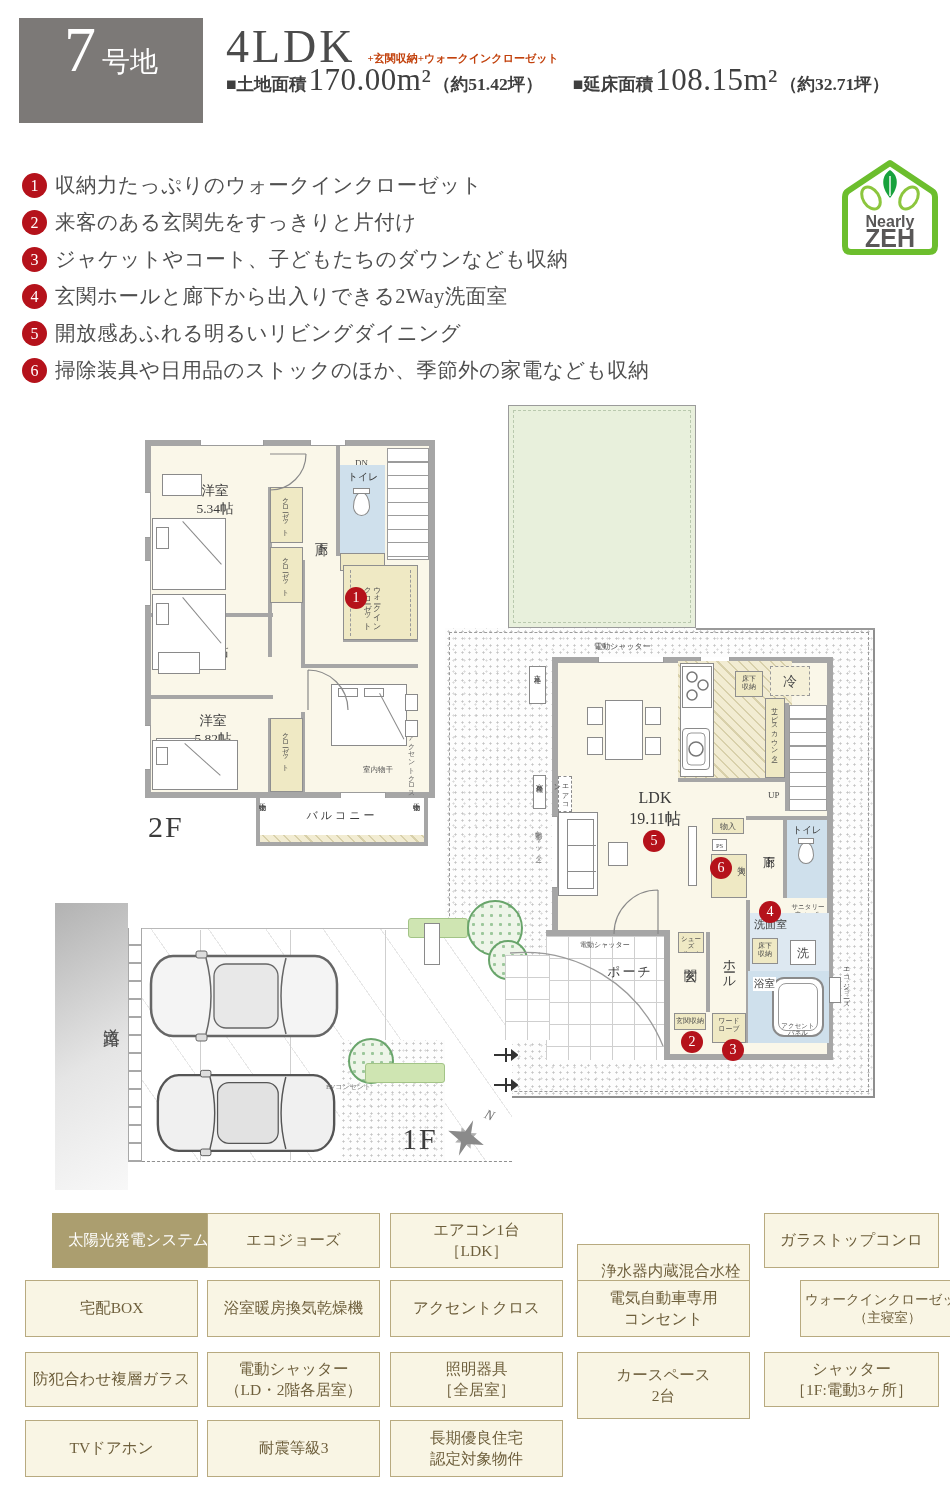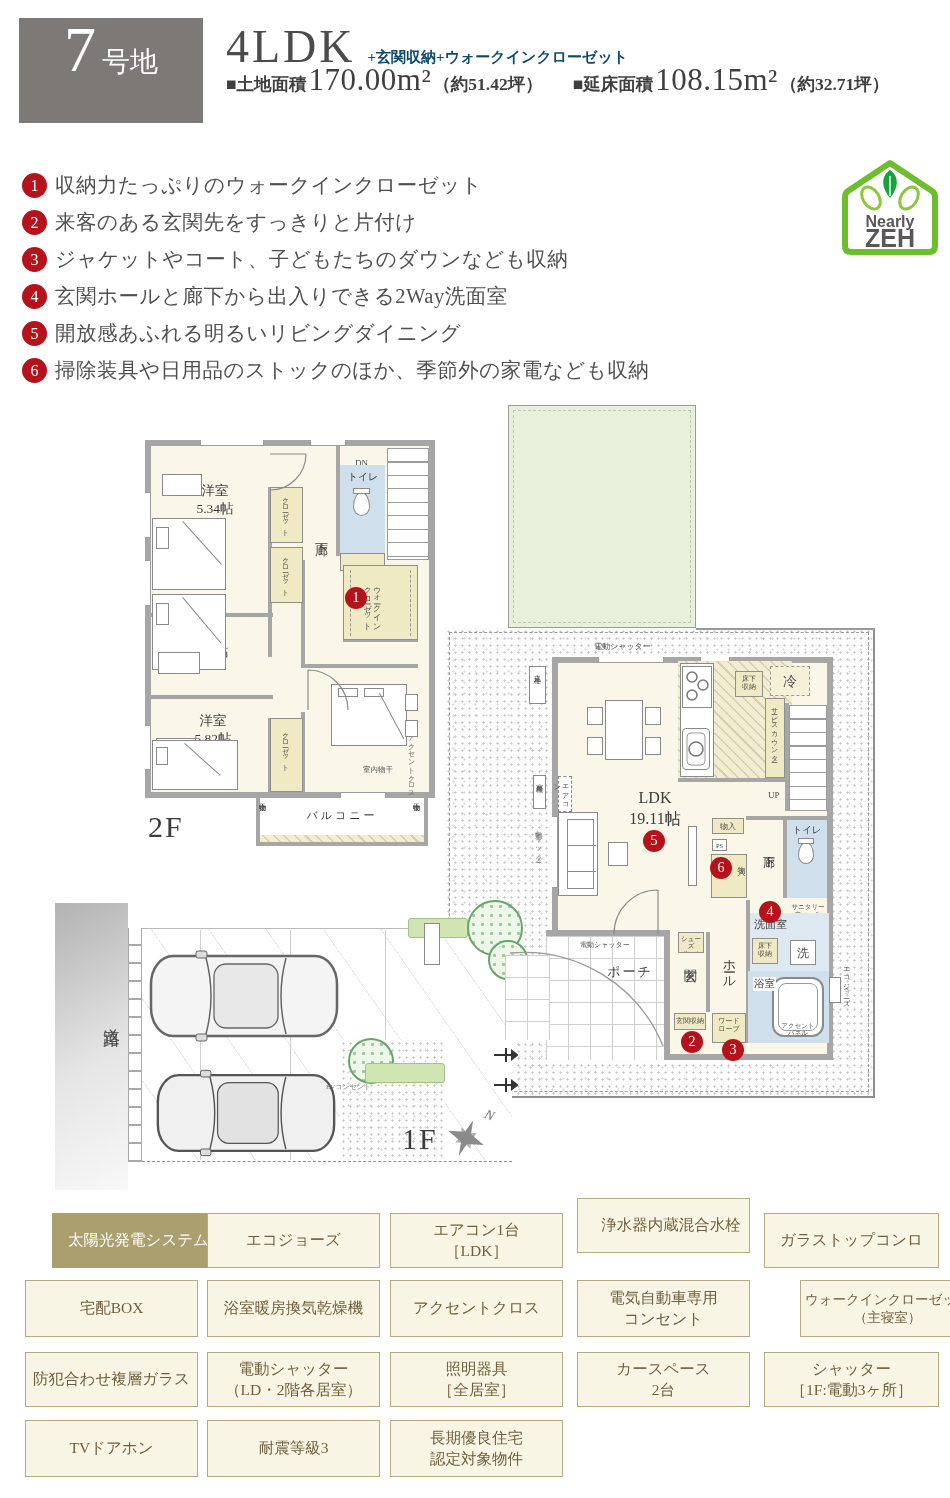--- a/index.html
+++ b/index.html
@@ -7,21 +7,21 @@
         font-family:"Liberation Serif","DejaVu Serif",serif;color:#4c4c4c;}
   .abs{position:absolute;box-sizing:border-box;}
   .vt{writing-mode:vertical-rl;text-orientation:upright;letter-spacing:1px;}
   .pre{white-space:pre-line;}
   .ctr{text-align:center;}
   
   .lotbox{background:#7c7977;color:#fff;display:flex;align-items:baseline;justify-content:center;}
   .lotnum{font-size:64px;line-height:1;}
   .lotsuf{font-size:28px;margin-left:6px;}
   .plantype{font-size:46px;letter-spacing:3px;color:#4b4b4b;}
-  .planopt{font-size:15px;font-weight:bold;color:#0c4a6e;}
+  .planopt{font-size:11px;font-weight:bold;color:#c2410c;}
   .arealine{display:flex;align-items:baseline;color:#3f3f3f;}
   .alabel{font-size:17.5px;font-weight:bold;}
   .avalue{font-size:31px;letter-spacing:0.5px;margin:0 2px;}
   .atsubo{font-size:17.5px;font-weight:bold;}
   .aline2{font-size:17.5px;font-weight:bold;color:#3f3f3f;}
   
   .feat{display:flex;align-items:center;}
   .fbadge{width:25px;height:25px;border-radius:50%;background:#b5121b;color:#fff;
           font-size:16px;line-height:25px;text-align:center;flex:0 0 25px;}
   .ftext{font-size:20.5px;color:#4f4f4f;margin-left:8px;letter-spacing:0.5px;}
@@ -398,37 +398,37 @@
   </div>
   <div class="abs vt tlabel" style="left:258px;top:798px;letter-spacing:0;">物干金物</div>
   <div class="abs vt tlabel" style="left:412px;top:798px;letter-spacing:0;">物干金物</div>
 
   <div class="abs floorlbl" style="left:148px;top:810px;">2F</div>
 
   <div class="abs tag hl pre" style="left:25px;top:1213px;width:173px;height:55px;margin-left:27px;">太陽光発電システム</div>
   <div class="abs tag pre" style="left:207px;top:1213px;width:173px;height:55px;">エコジョーズ</div>
   <div class="abs tag pre" style="left:390px;top:1213px;width:173px;height:55px;">エアコン1台
 ［LDK］</div>
-  <div class="abs tag pre" style="left:577px;top:1198px;width:173px;height:55px;padding-left:15px;">浄水器内蔵混合水栓</div>
+  <div class="abs tag pre" style="left:577px;top:1244px;width:173px;height:55px;padding-left:15px;">浄水器内蔵混合水栓</div>
   <div class="abs tag pre" style="left:764px;top:1213px;width:175px;height:55px;">ガラストップコンロ</div>
 
   <div class="abs tag pre" style="left:25px;top:1280px;width:173px;height:57px;">宅配BOX</div>
   <div class="abs tag pre" style="left:207px;top:1280px;width:173px;height:57px;">浴室暖房換気乾燥機</div>
   <div class="abs tag pre" style="left:390px;top:1280px;width:173px;height:57px;">アクセントクロス</div>
   <div class="abs tag pre" style="left:577px;top:1280px;width:173px;height:57px;">電気自動車専用
 コンセント</div>
   <div class="abs tag pre" style="left:800px;top:1280px;width:175px;height:57px;font-size:13.5px;">ウォークインクローゼット
 （主寝室）</div>
 
   <div class="abs tag pre" style="left:25px;top:1352px;width:173px;height:55px;">防犯合わせ複層ガラス</div>
   <div class="abs tag pre" style="left:207px;top:1352px;width:173px;height:55px;">電動シャッター
 （LD・2階各居室）</div>
   <div class="abs tag pre" style="left:390px;top:1352px;width:173px;height:55px;">照明器具
 ［全居室］</div>
-  <div class="abs tag pre" style="left:577px;top:1352px;width:173px;height:55px;">カースペース
+  <div class="abs tag pre" style="left:577px;top:1352px;width:173px;height:67px;">カースペース
 2台</div>
   <div class="abs tag pre" style="left:764px;top:1352px;width:175px;height:55px;">シャッター
 ［1F:電動3ヶ所］</div>
 
   <div class="abs tag pre" style="left:25px;top:1420px;width:173px;height:57px;">TVドアホン</div>
   <div class="abs tag pre" style="left:207px;top:1420px;width:173px;height:57px;">耐震等級3</div>
   <div class="abs tag pre" style="left:390px;top:1420px;width:173px;height:57px;">長期優良住宅
 認定対象物件</div>
 
 </div>

